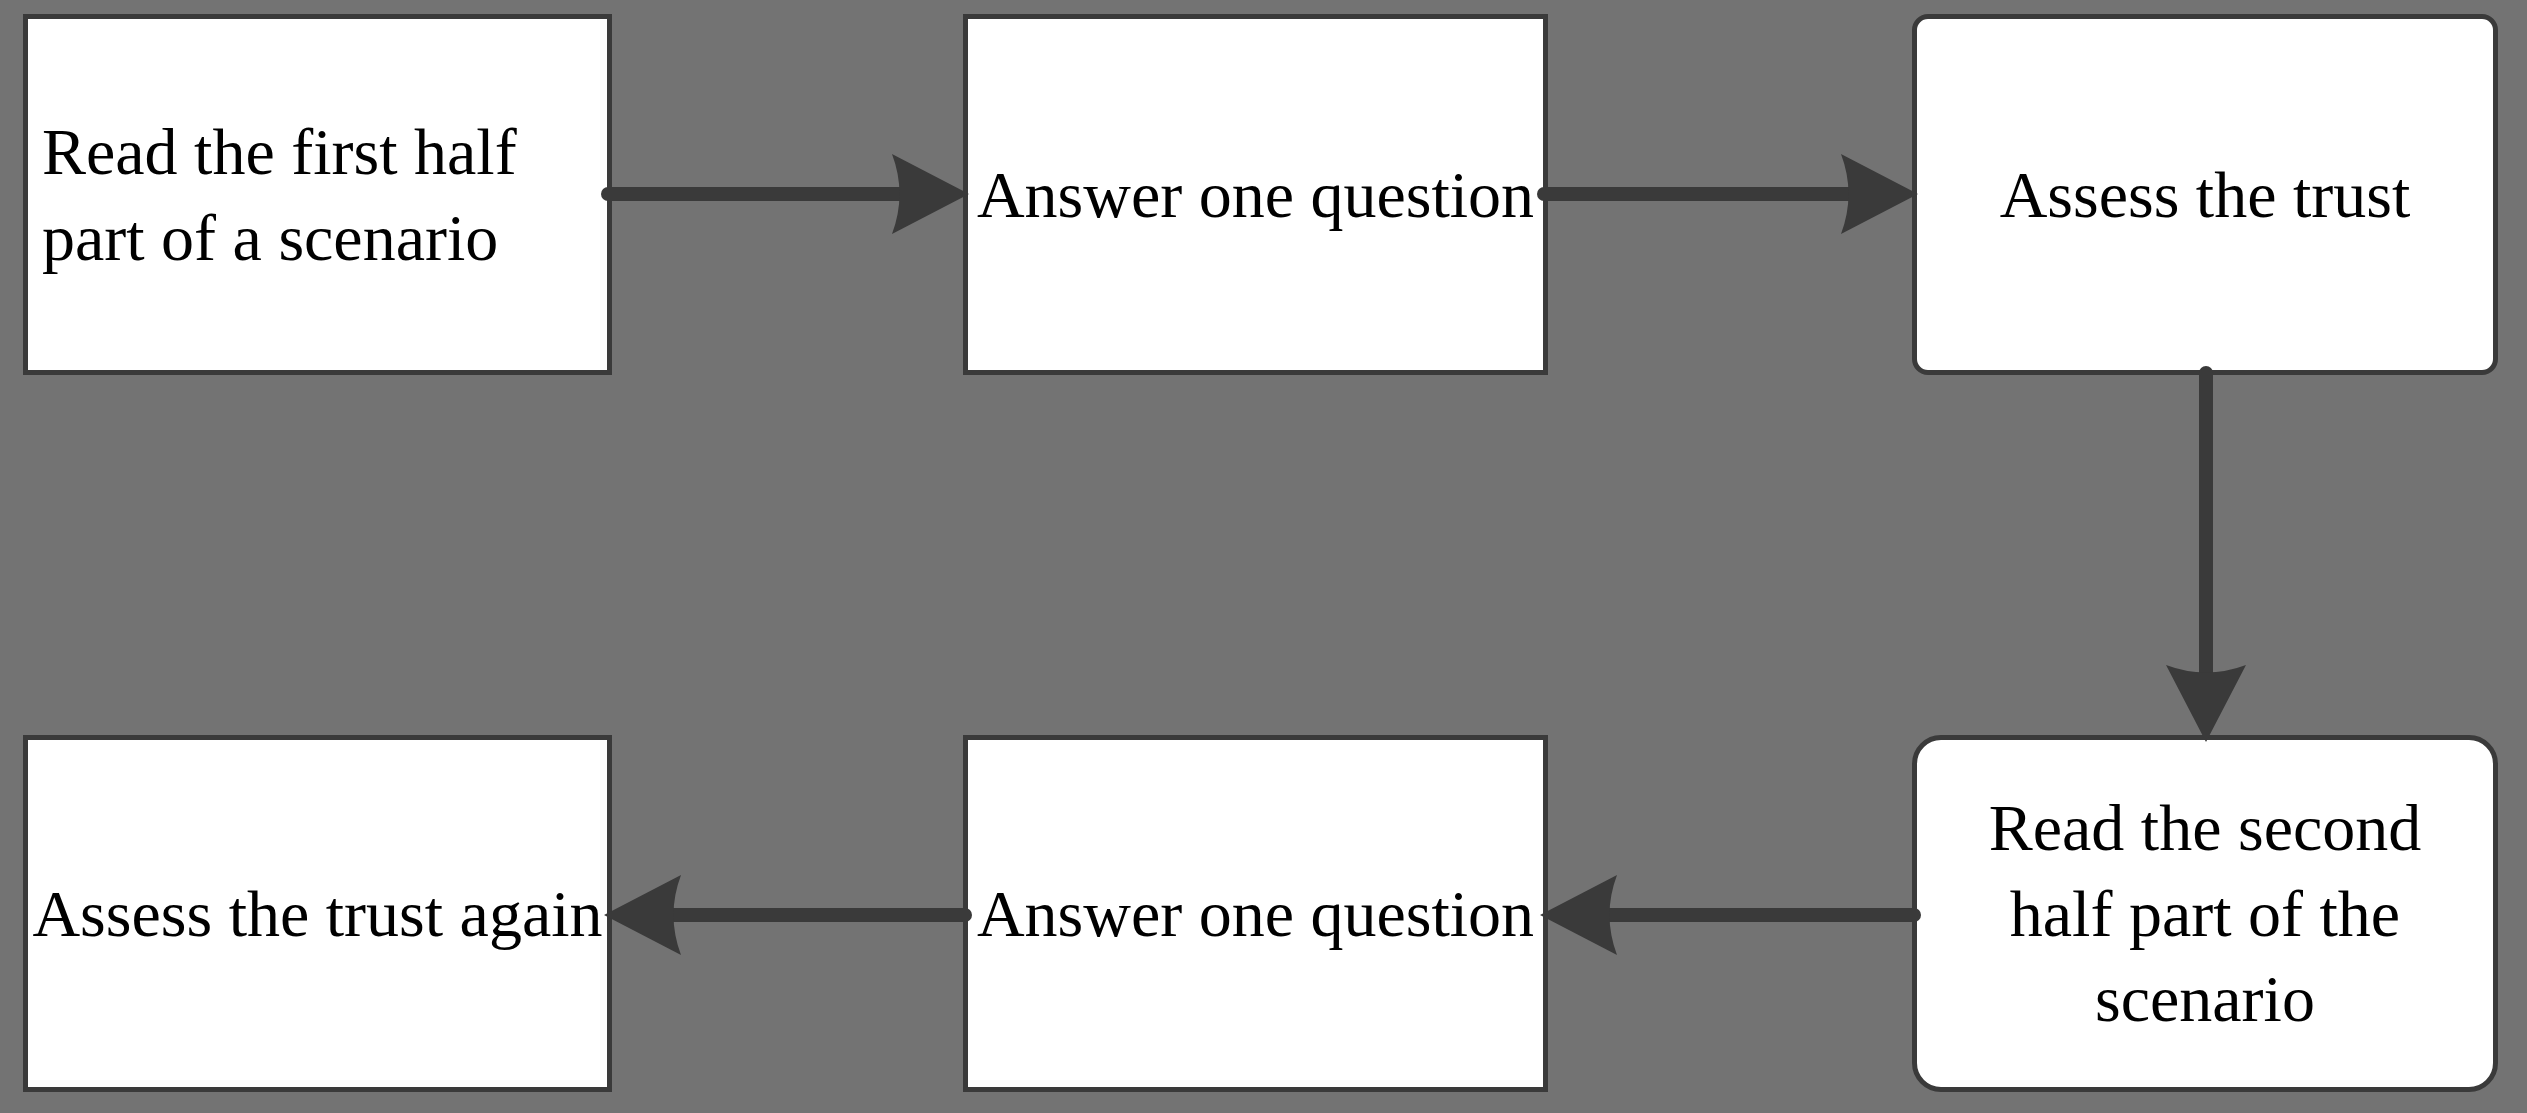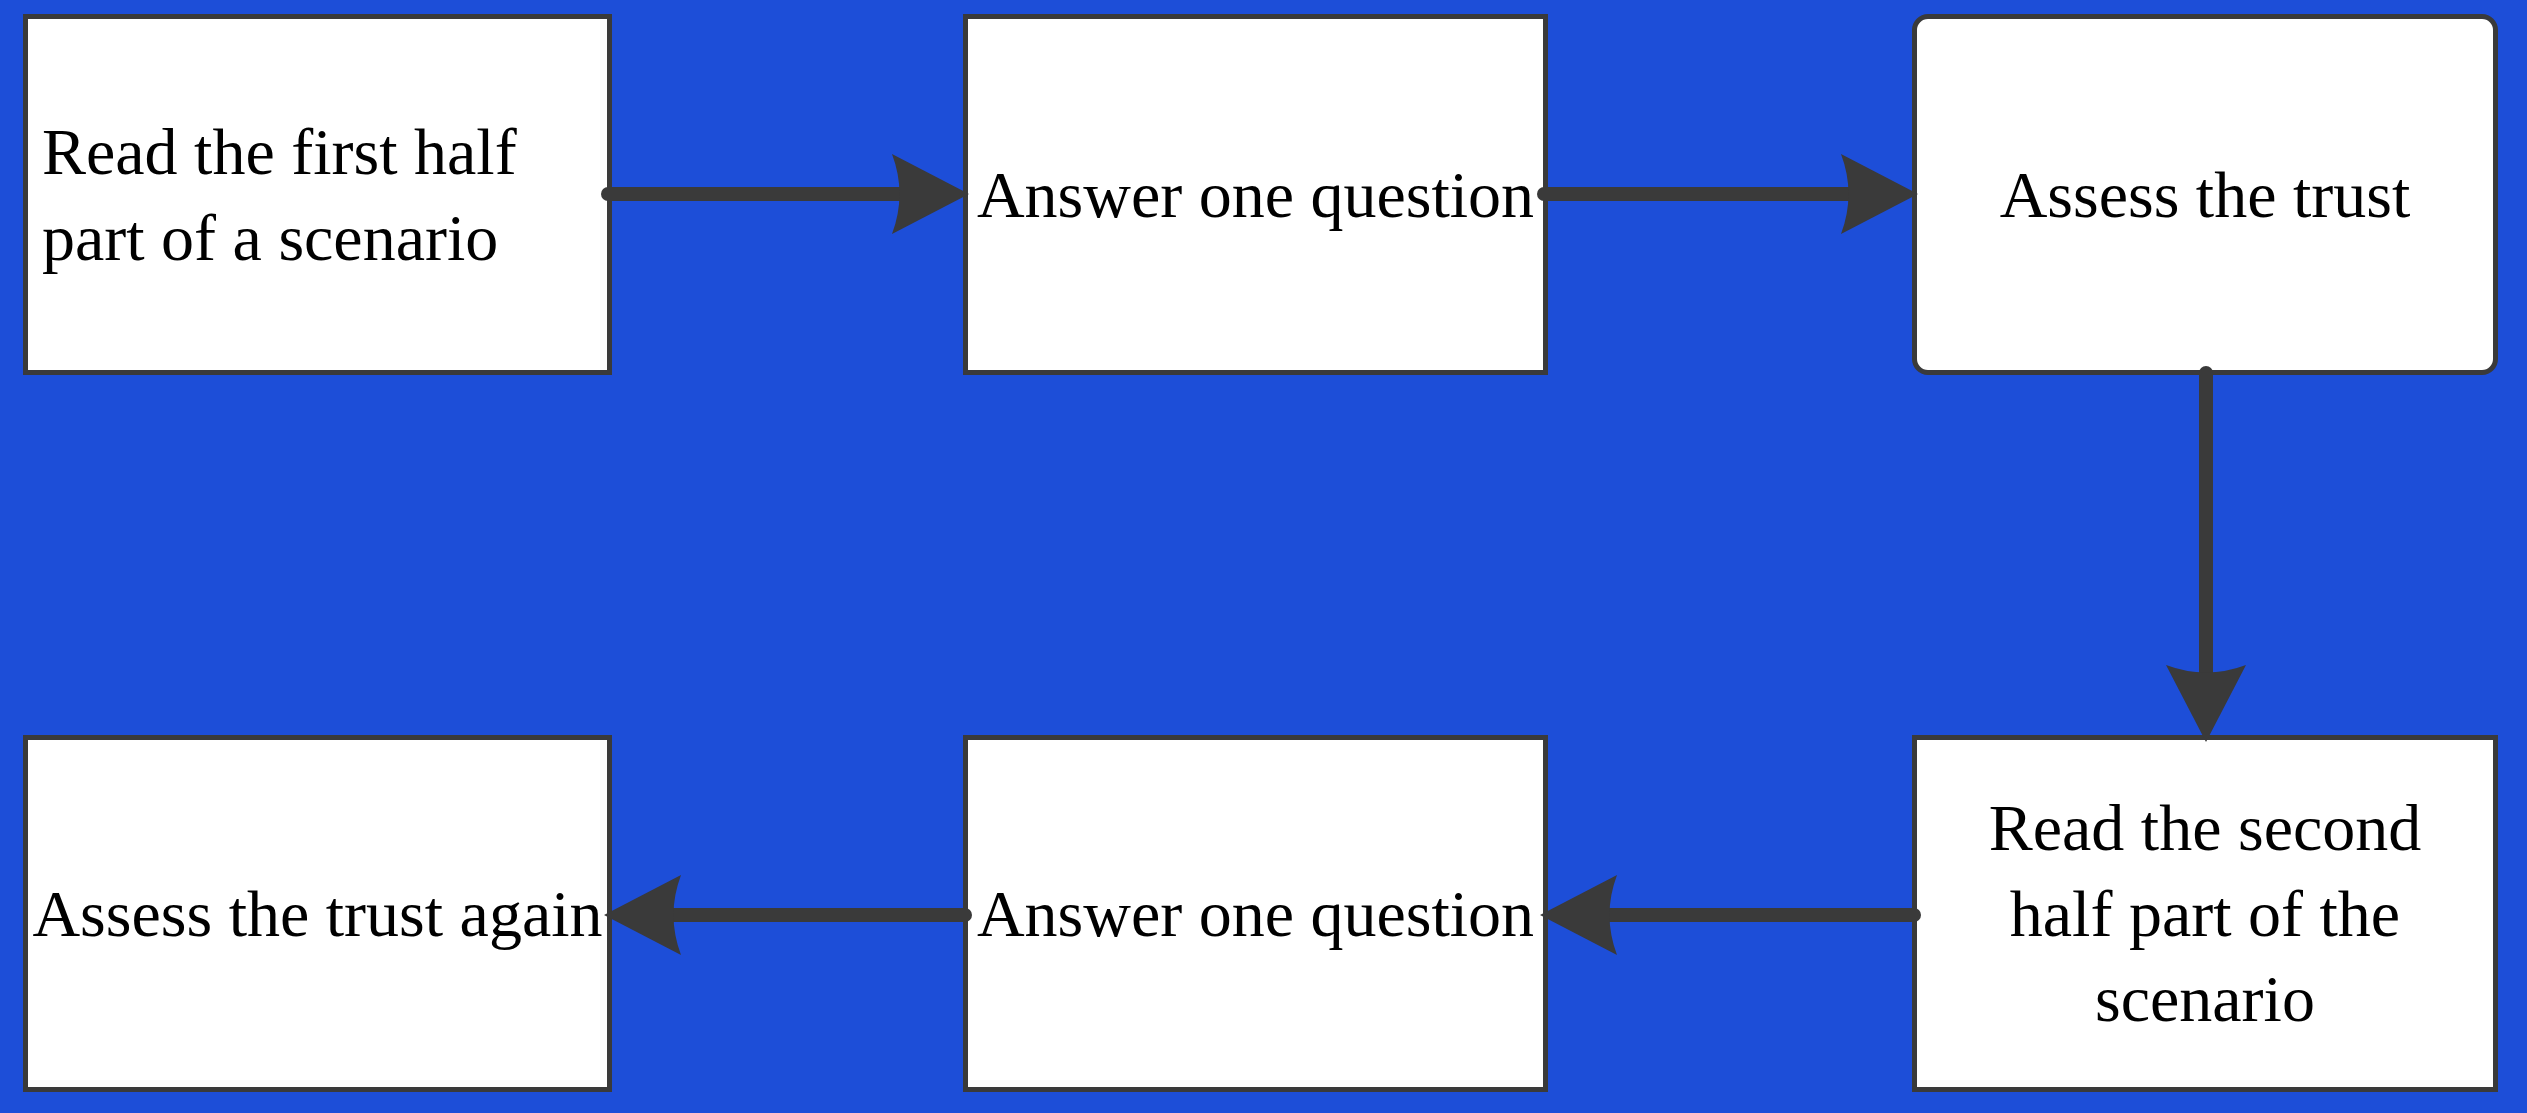--- a/index.html
+++ b/index.html
@@ -7,21 +7,21 @@
     padding: 0;
     background: #ffffff;
   }
   body {
     font-family: "Liberation Serif", "DejaVu Serif", serif;
   }
   #canvas {
     position: relative;
     width: 2527px;
     height: 1113px;
-    background: #1d4ed8;
+    background: #737373;
     overflow: hidden;
   }
   .node {
     position: absolute;
     box-sizing: border-box;
     border: 5px solid #3a3a3a;
     background: #ffffff;
     display: flex;
     align-items: center;
     justify-content: center;
@@ -33,21 +33,21 @@
     letter-spacing: 0px;
     white-space: pre-line;
   }
   .label-center { text-align: center; }
   .label-left   { text-align: left; }
 
   
   #node-read-first  { left: 23px;   top: 14px;   width: 589px; height: 361px; }
   #node-answer-1    { left: 963px;  top: 14px;   width: 585px; height: 361px; }
   #node-assess-1    { left: 1912px; top: 14px;   width: 586px; height: 361px; border-radius: 16px; }
-  #node-read-second { left: 1912px; top: 735px;  width: 586px; height: 357px; }
+  #node-read-second { left: 1912px; top: 735px;  width: 586px; height: 357px; border-radius: 29px; }
   #node-answer-2    { left: 963px;  top: 735px;  width: 585px; height: 357px; }
   #node-assess-2    { left: 23px;   top: 735px;  width: 589px; height: 357px; justify-content: center; }
 
   #node-read-first .node-label  { padding: 0 12px 0 14px; width: 100%; }
   #node-read-second .node-label { padding: 0 18px; width: 100%; }
 
   .edge {
     position: absolute;
     overflow: visible;
   }

